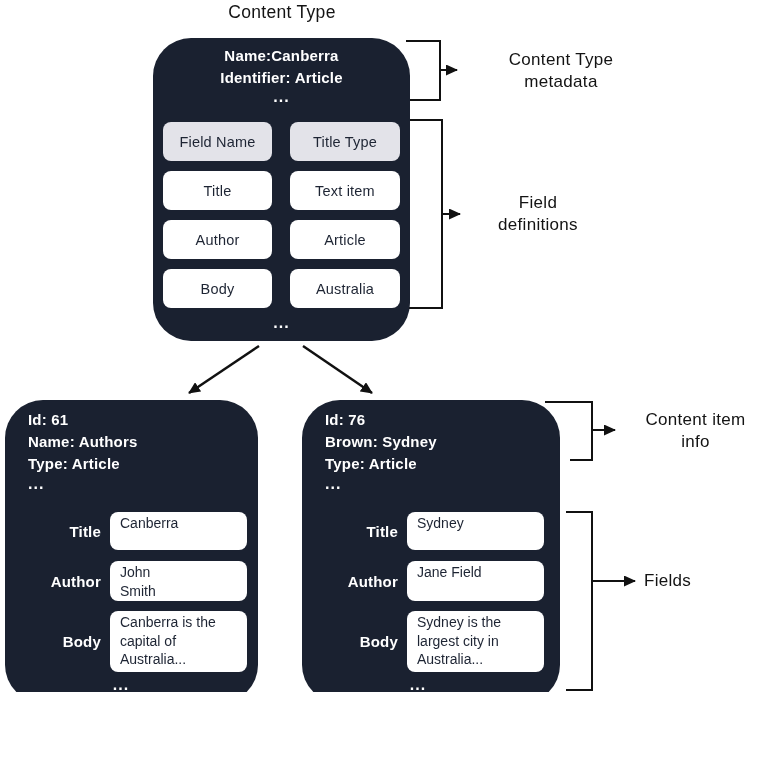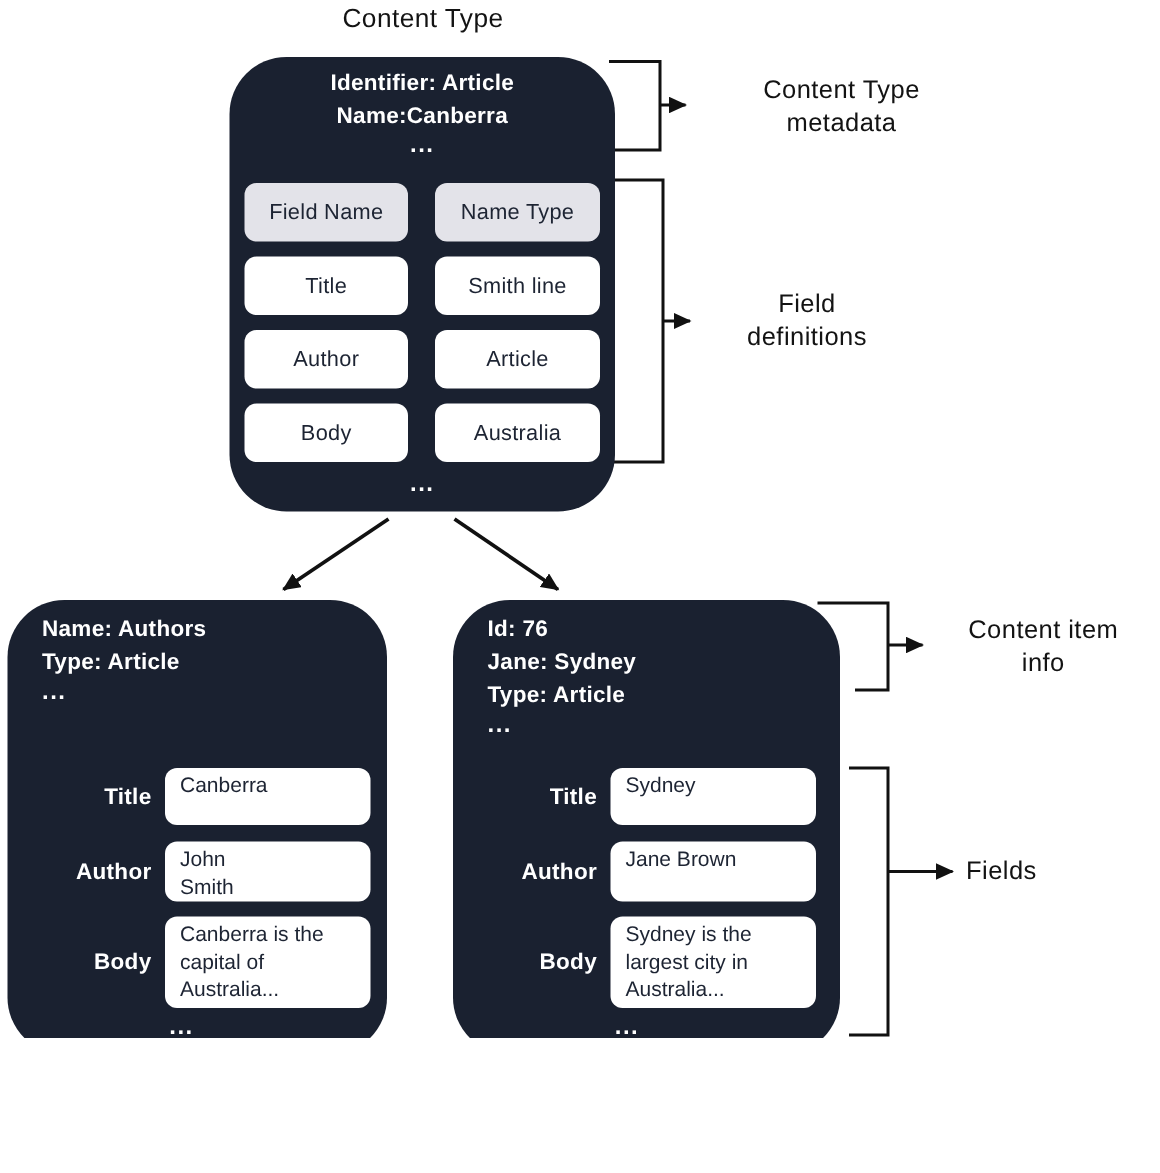--- a/index.html
+++ b/index.html
@@ -78,47 +78,48 @@
     <polyline points="566,512 592,512 592,690 566,690"></polyline>
     <line x1="592" y1="581" x2="635" y2="581" marker-end="url(#ah)"></line>
     <polyline points="3,702 3,721 560,721 560,700"></polyline>
     <line x1="282" y1="721" x2="282" y2="744" marker-end="url(#ah)"></line>
   </svg>
 
   <div class="title">Content Type</div>
 
   <div class="box type-box">
     <div class="meta">
+      <div>Name:Canberra</div>
       <div>Identifier: Article</div>
-      <div>Name:Canberra</div>
       <div class="dots">...</div>
     </div>
     <div class="field-table">
       <div class="cell header">Field Name</div>
-      <div class="cell header">Name Type</div>
+      <div class="cell header">Title Type</div>
       <div class="cell">Title</div>
-      <div class="cell">Smith line</div>
+      <div class="cell">Text item</div>
       <div class="cell">Author</div>
       <div class="cell">Article</div>
       <div class="cell">Body</div>
       <div class="cell">Australia</div>
     </div>
     <div class="dots footer-dots">...</div>
   </div>
 
   <div class="ann ann-meta">Content Type
 metadata</div>
   <div class="ann ann-fielddefs">Field
 definitions</div>
   <div class="ann ann-iteminfo">Content item
 info</div>
   <div class="ann ann-fields">Fields</div>
 
   <div class="box card card-left">
     <div class="card-head">
+      <div>Id: 61</div>
       <div>Name: Authors</div>
       <div>Type: Article</div>
       <div class="dots">...</div>
     </div>
     <div class="frow r1">
       <div class="flabel">Title</div>
       <div class="fvalue">
         <span>Canberra</span>
         </div>
     </div>
@@ -136,34 +137,34 @@
 capital of
 Australia...</span>
         </div>
     </div>
     <div class="dots card-footer-dots">...</div>
   </div>
 
   <div class="box card card-right">
     <div class="card-head">
       <div>Id: 76</div>
-      <div>Jane: Sydney</div>
+      <div>Brown: Sydney</div>
       <div>Type: Article</div>
       <div class="dots">...</div>
     </div>
     <div class="frow r1">
       <div class="flabel">Title</div>
       <div class="fvalue">
         <span>Sydney</span>
         </div>
     </div>
     <div class="frow r2">
       <div class="flabel">Author</div>
       <div class="fvalue">
-        <span>Jane Brown</span>
+        <span>Jane Field</span>
         </div>
     </div>
     <div class="frow r3">
       <div class="flabel">Body</div>
       <div class="fvalue">
         <span>Sydney is the
 largest city in
 Australia...</span>
         </div>
     </div>

